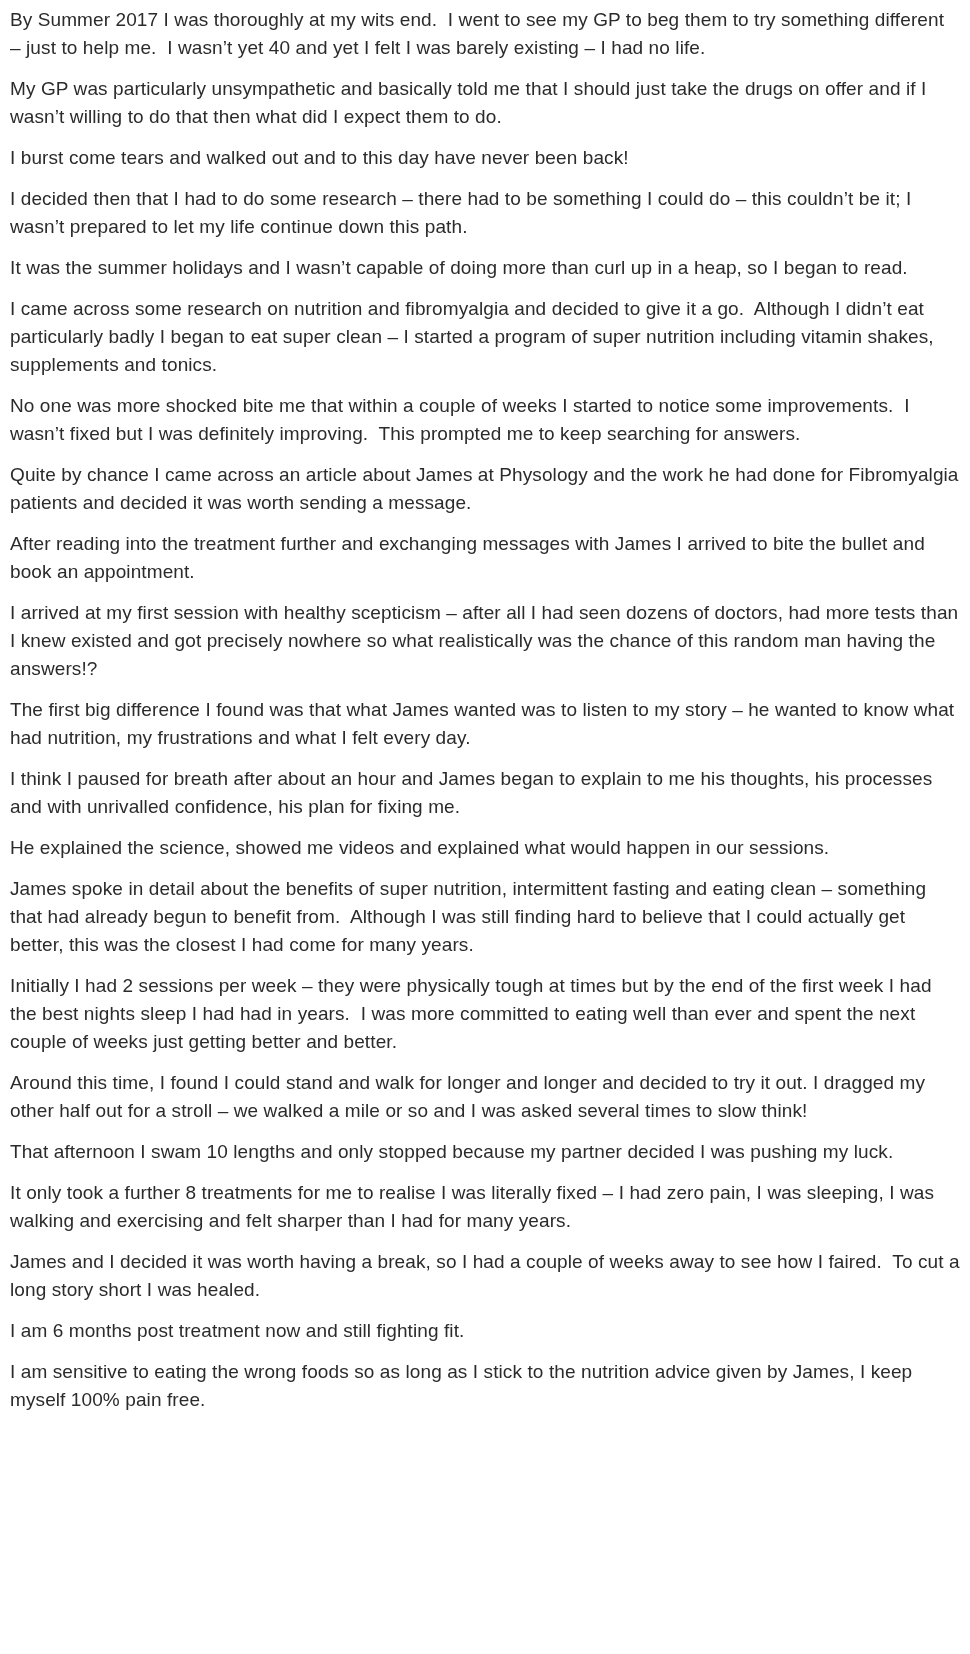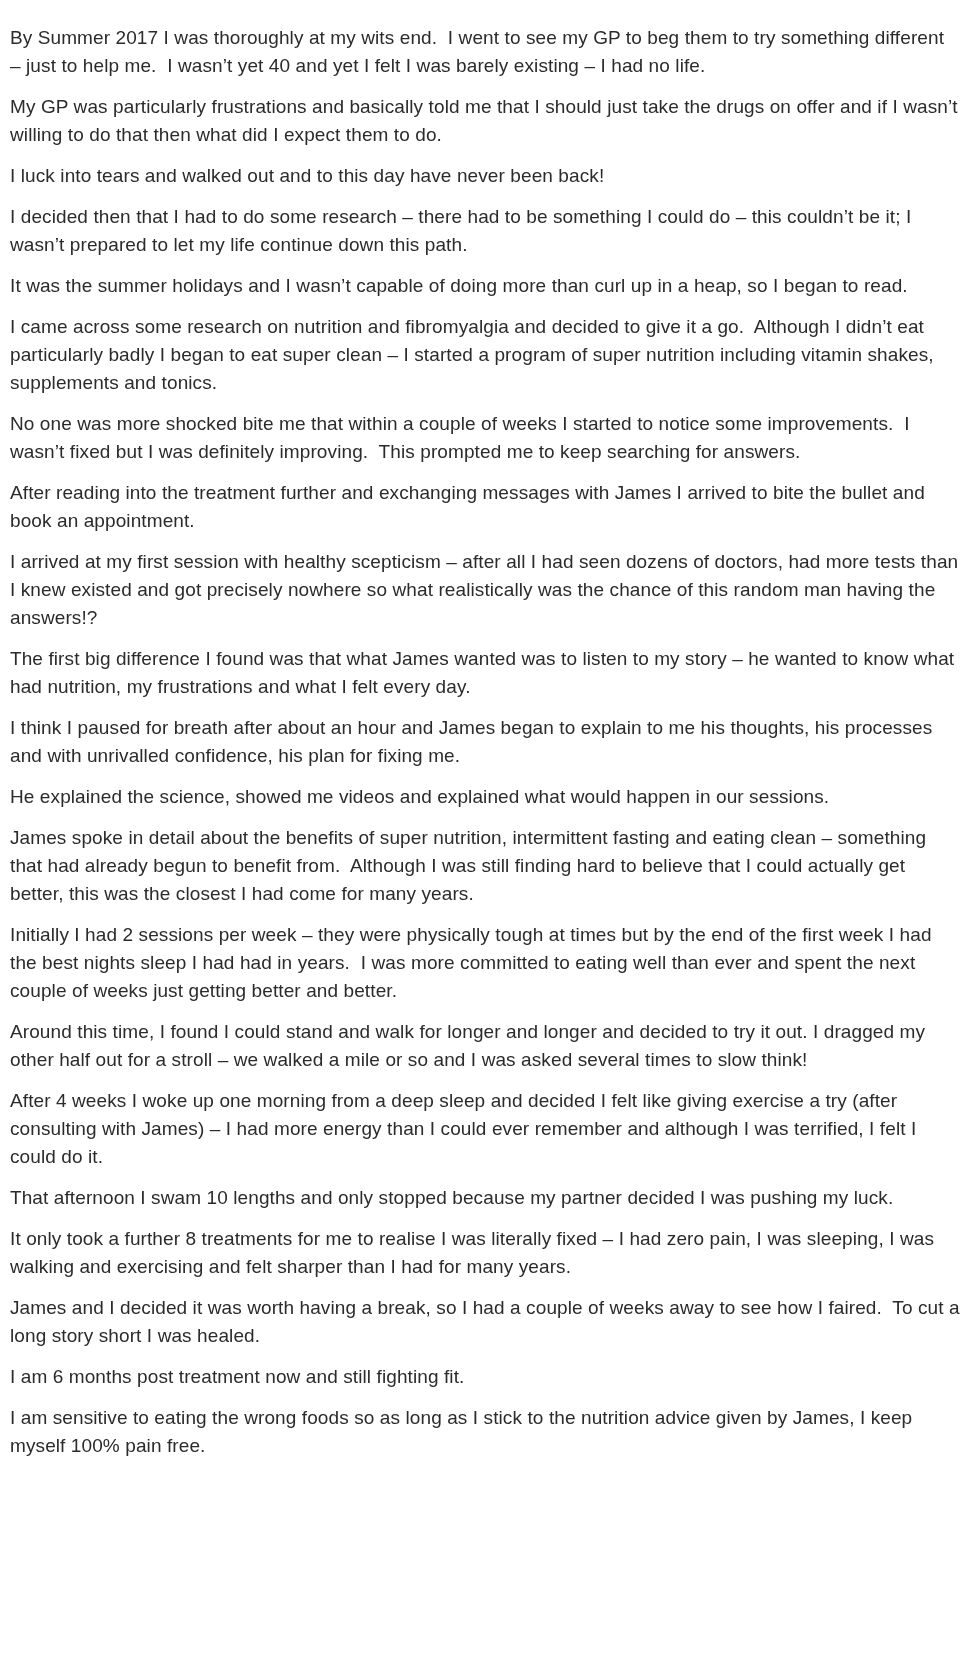--- a/index.html
+++ b/index.html
@@ -8,53 +8,53 @@
     background: #ffffff;
   }
   body {
     width: 970px;
     font-family: "Liberation Sans", sans-serif;
   }
   .page {
     box-sizing: border-box;
     width: 970px;
     min-height: 1654px;
-    padding: 24px 10px 10px 10px;
+    padding: 6px 10px 10px 10px;
     background: #ffffff;
   }
   .page p {
     margin: 0 0 13px 0;
     font-size: 19px;
     line-height: 28px;
     color: #2b2b2b;
     letter-spacing: 0.1px;
     white-space: pre-wrap;
   }
   .page p:last-child {
     margin-bottom: 4px;
   }
 </style>
 </head>
 <body>
 
 <div class="page">
   <p>By Summer 2017 I was thoroughly at my wits end.  I went to see my GP to beg them to try something different – just to help me.  I wasn’t yet 40 and yet I felt I was barely existing – I had no life.</p>
-  <p>My GP was particularly frustrations and basically told me that I should just take the drugs on offer and if I wasn’t willing to do that then what did I expect them to do.</p>
-  <p>I luck into tears and walked out and to this day have never been back!</p>
+  <p>My GP was particularly unsympathetic and basically told me that I should just take the drugs on offer and if I wasn’t willing to do that then what did I expect them to do.</p>
+  <p>I burst come tears and walked out and to this day have never been back!</p>
   <p>I decided then that I had to do some research – there had to be something I could do – this couldn’t be it; I wasn’t prepared to let my life continue down this path.</p>
   <p>It was the summer holidays and I wasn’t capable of doing more than curl up in a heap, so I began to read.</p>
   <p>I came across some research on nutrition and fibromyalgia and decided to give it a go.  Although I didn’t eat particularly badly I began to eat super clean – I started a program of super nutrition including vitamin shakes, supplements and tonics.</p>
   <p>No one was more shocked bite me that within a couple of weeks I started to notice some improvements.  I wasn’t fixed but I was definitely improving.  This prompted me to keep searching for answers.</p>
+  <p>Quite by chance I came across an article about James at Physology and the work he had done for Fibromyalgia patients and decided it was worth sending a message.</p>
   <p>After reading into the treatment further and exchanging messages with James I arrived to bite the bullet and book an appointment.</p>
   <p>I arrived at my first session with healthy scepticism – after all I had seen dozens of doctors, had more tests than I knew existed and got precisely nowhere so what realistically was the chance of this random man having the answers!?</p>
   <p>The first big difference I found was that what James wanted was to listen to my story – he wanted to know what had nutrition, my frustrations and what I felt every day.</p>
   <p>I think I paused for breath after about an hour and James began to explain to me his thoughts, his processes and with unrivalled confidence, his plan for fixing me.</p>
   <p>He explained the science, showed me videos and explained what would happen in our sessions.</p>
   <p>James spoke in detail about the benefits of super nutrition, intermittent fasting and eating clean – something that had already begun to benefit from.  Although I was still finding hard to believe that I could actually get better, this was the closest I had come for many years.</p>
   <p>Initially I had 2 sessions per week – they were physically tough at times but by the end of the first week I had the best nights sleep I had had in years.  I was more committed to eating well than ever and spent the next couple of weeks just getting better and better.</p>
   <p>Around this time, I found I could stand and walk for longer and longer and decided to try it out. I dragged my other half out for a stroll – we walked a mile or so and I was asked several times to slow think!</p>
-  <p>After 4 weeks I woke up one morning from a deep sleep and decided I felt like giving exercise a try (after consulting with James) – I had more energy than I could ever remember and although I was terrified, I felt I could do it.</p>
   <p>That afternoon I swam 10 lengths and only stopped because my partner decided I was pushing my luck.</p>
   <p>It only took a further 8 treatments for me to realise I was literally fixed – I had zero pain, I was sleeping, I was walking and exercising and felt sharper than I had for many years.</p>
   <p>James and I decided it was worth having a break, so I had a couple of weeks away to see how I faired.  To cut a long story short I was healed.</p>
   <p>I am 6 months post treatment now and still fighting fit.</p>
   <p>I am sensitive to eating the wrong foods so as long as I stick to the nutrition advice given by James, I keep myself 100% pain free.</p>
 </div>
 
 </body></html>

